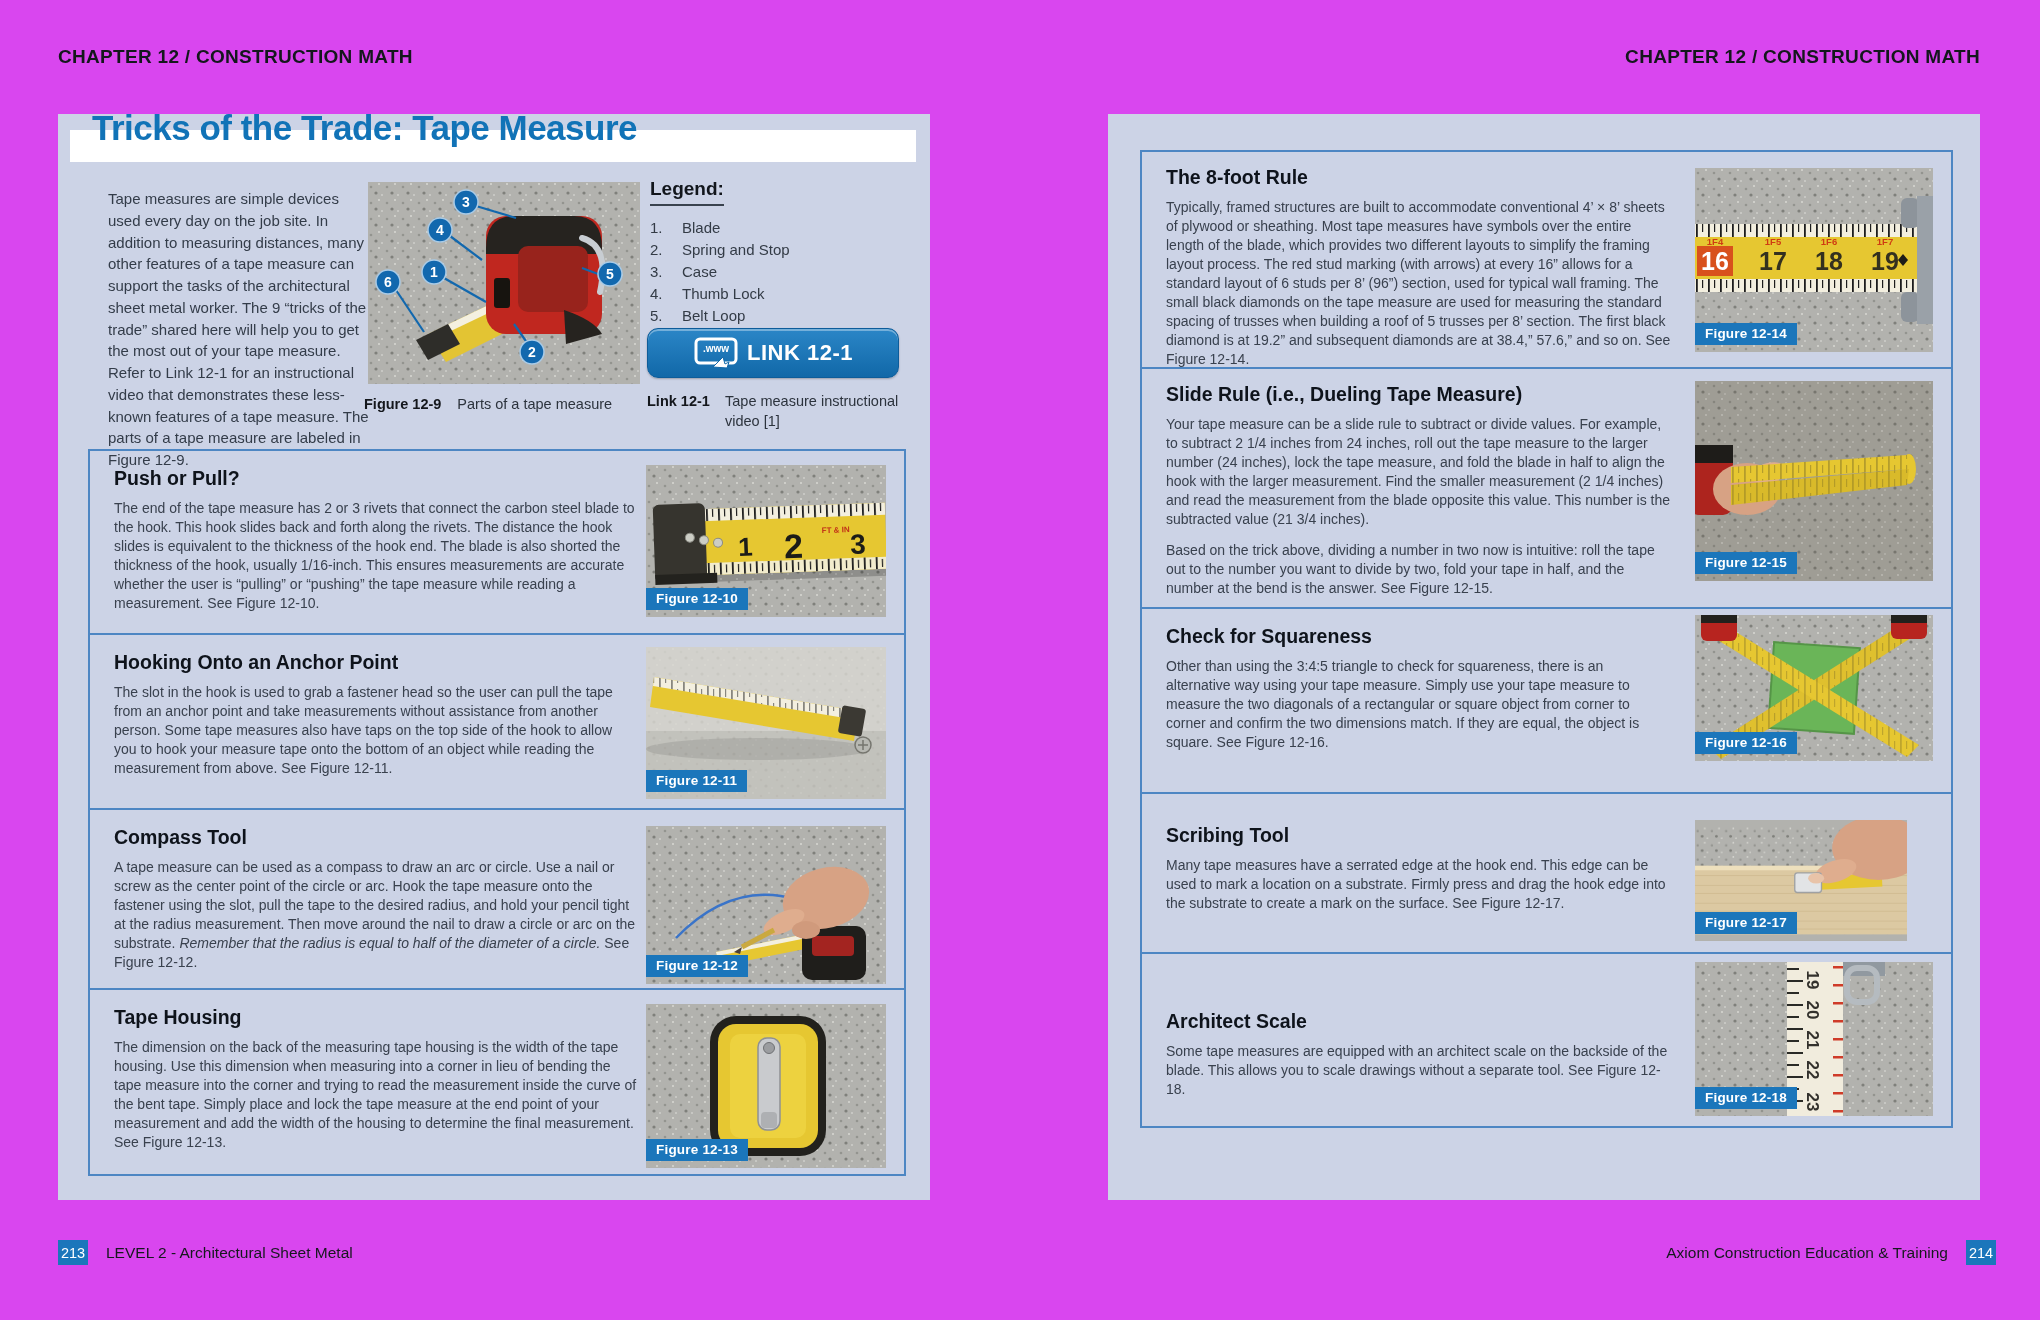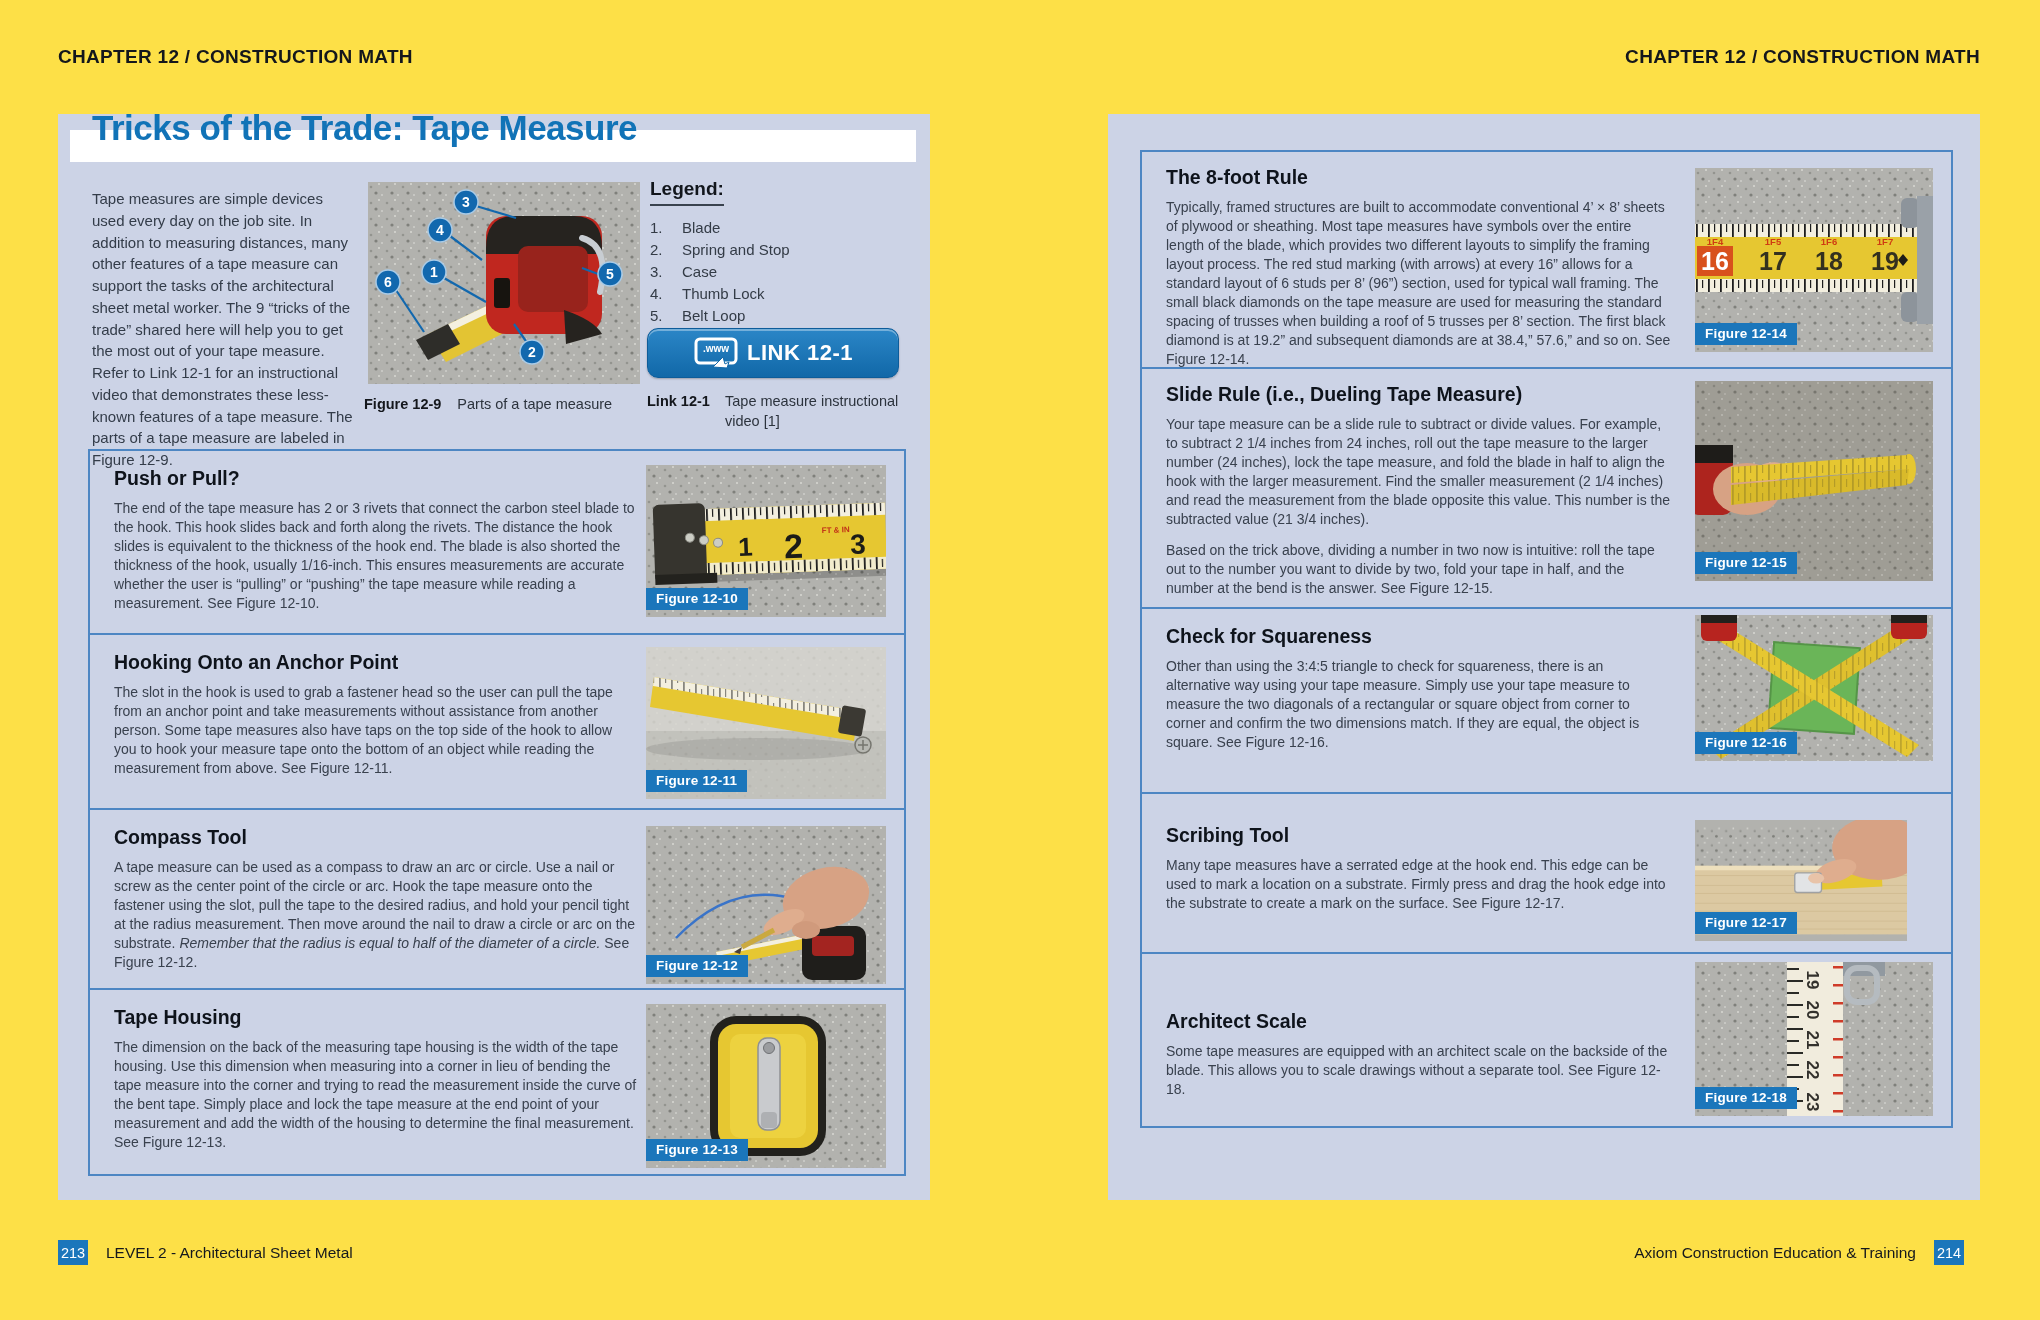--- a/index.html
+++ b/index.html
@@ -1,30 +1,30 @@
 <!DOCTYPE html>
 <html><head>
 <meta charset="utf-8">
 <style>
   html,body{margin:0;padding:0;background:#fff;}
-  .canvas{position:relative;width:2040px;height:1320px;background:#fde047;
+  .canvas{position:relative;width:2040px;height:1320px;background:#d946ef;
           font-family:"Liberation Sans",sans-serif;overflow:hidden;}
 
   .chapter-header{position:absolute;top:46px;font-size:19px;font-weight:700;
                   letter-spacing:.3px;color:#14171c;}
   .ch-left{left:58px;} .ch-right{right:60px;}
 
   .page{position:absolute;top:114px;width:872px;height:1086px;background:#ccd3e6;}
   .page-left{left:58px;} .page-right{left:1108px;}
 
   .title-band{position:absolute;left:12px;top:16px;width:846px;height:32px;background:#ffffff;}
   .page-title{position:absolute;left:34px;top:-6px;margin:0;font-size:35px;line-height:1.15;
               font-weight:700;color:#1173b7;letter-spacing:-.5px;white-space:nowrap;}
 
-  .intro{position:absolute;left:34px;top:74px;width:262px;font-size:15px;line-height:1.45;
+  .intro{position:absolute;left:50px;top:74px;width:262px;font-size:15px;line-height:1.45;
          color:#333c49;margin:0;}
 
   .fig{position:absolute;overflow:hidden;background:#b2b2ae;}
   .fig svg{display:block;width:100%;height:100%;}
   .fig-badge{position:absolute;left:0;bottom:7px;background:#1b76bb;color:#fff;
              font-size:13.5px;font-weight:700;padding:3px 10px 4px;letter-spacing:.2px;}
 
   .fig9{left:310px;top:68px;width:272px;height:202px;}
   .fig9-cap{position:absolute;left:306px;top:282px;width:300px;font-size:14.5px;color:#2c333d;}
   .fig9-cap b{margin-right:16px;color:#14171c;}
@@ -51,21 +51,21 @@
   .box-left{left:30px;top:335px;width:818px;height:727px;}
   .box-right{left:32px;top:36px;width:813px;height:978px;}
   .row{position:absolute;left:0;width:100%;box-sizing:border-box;padding:16px 0 0 24px;}
   .hr{position:absolute;left:0;right:0;height:2px;background:#4d86c3;}
   .sec-title{margin:0 0 9px;font-size:19.5px;font-weight:700;color:#0e131b;}
   .sec-body{margin:0;font-size:14px;line-height:1.36;color:#39414e;width:524px;}
   .sec-body + .sec-body{margin-top:12px;}
   .box-right .sec-body{width:505px;}
 
   .footer{position:absolute;top:1240px;display:flex;align-items:center;gap:18px;}
-  .footer-left{left:58px;} .footer-right{right:76px;}
+  .footer-left{left:58px;} .footer-right{right:44px;}
   .pg-box{background:#1b76bb;color:#fff;font-size:14.5px;width:30px;height:25px;
           display:flex;align-items:center;justify-content:center;flex:none;}
   .footer-text{font-size:15.5px;color:#15181d;}
   .defs-holder{position:absolute;width:0;height:0;overflow:hidden;}
 </style>
 </head>
 <body>
 
 <div class="canvas">
 

